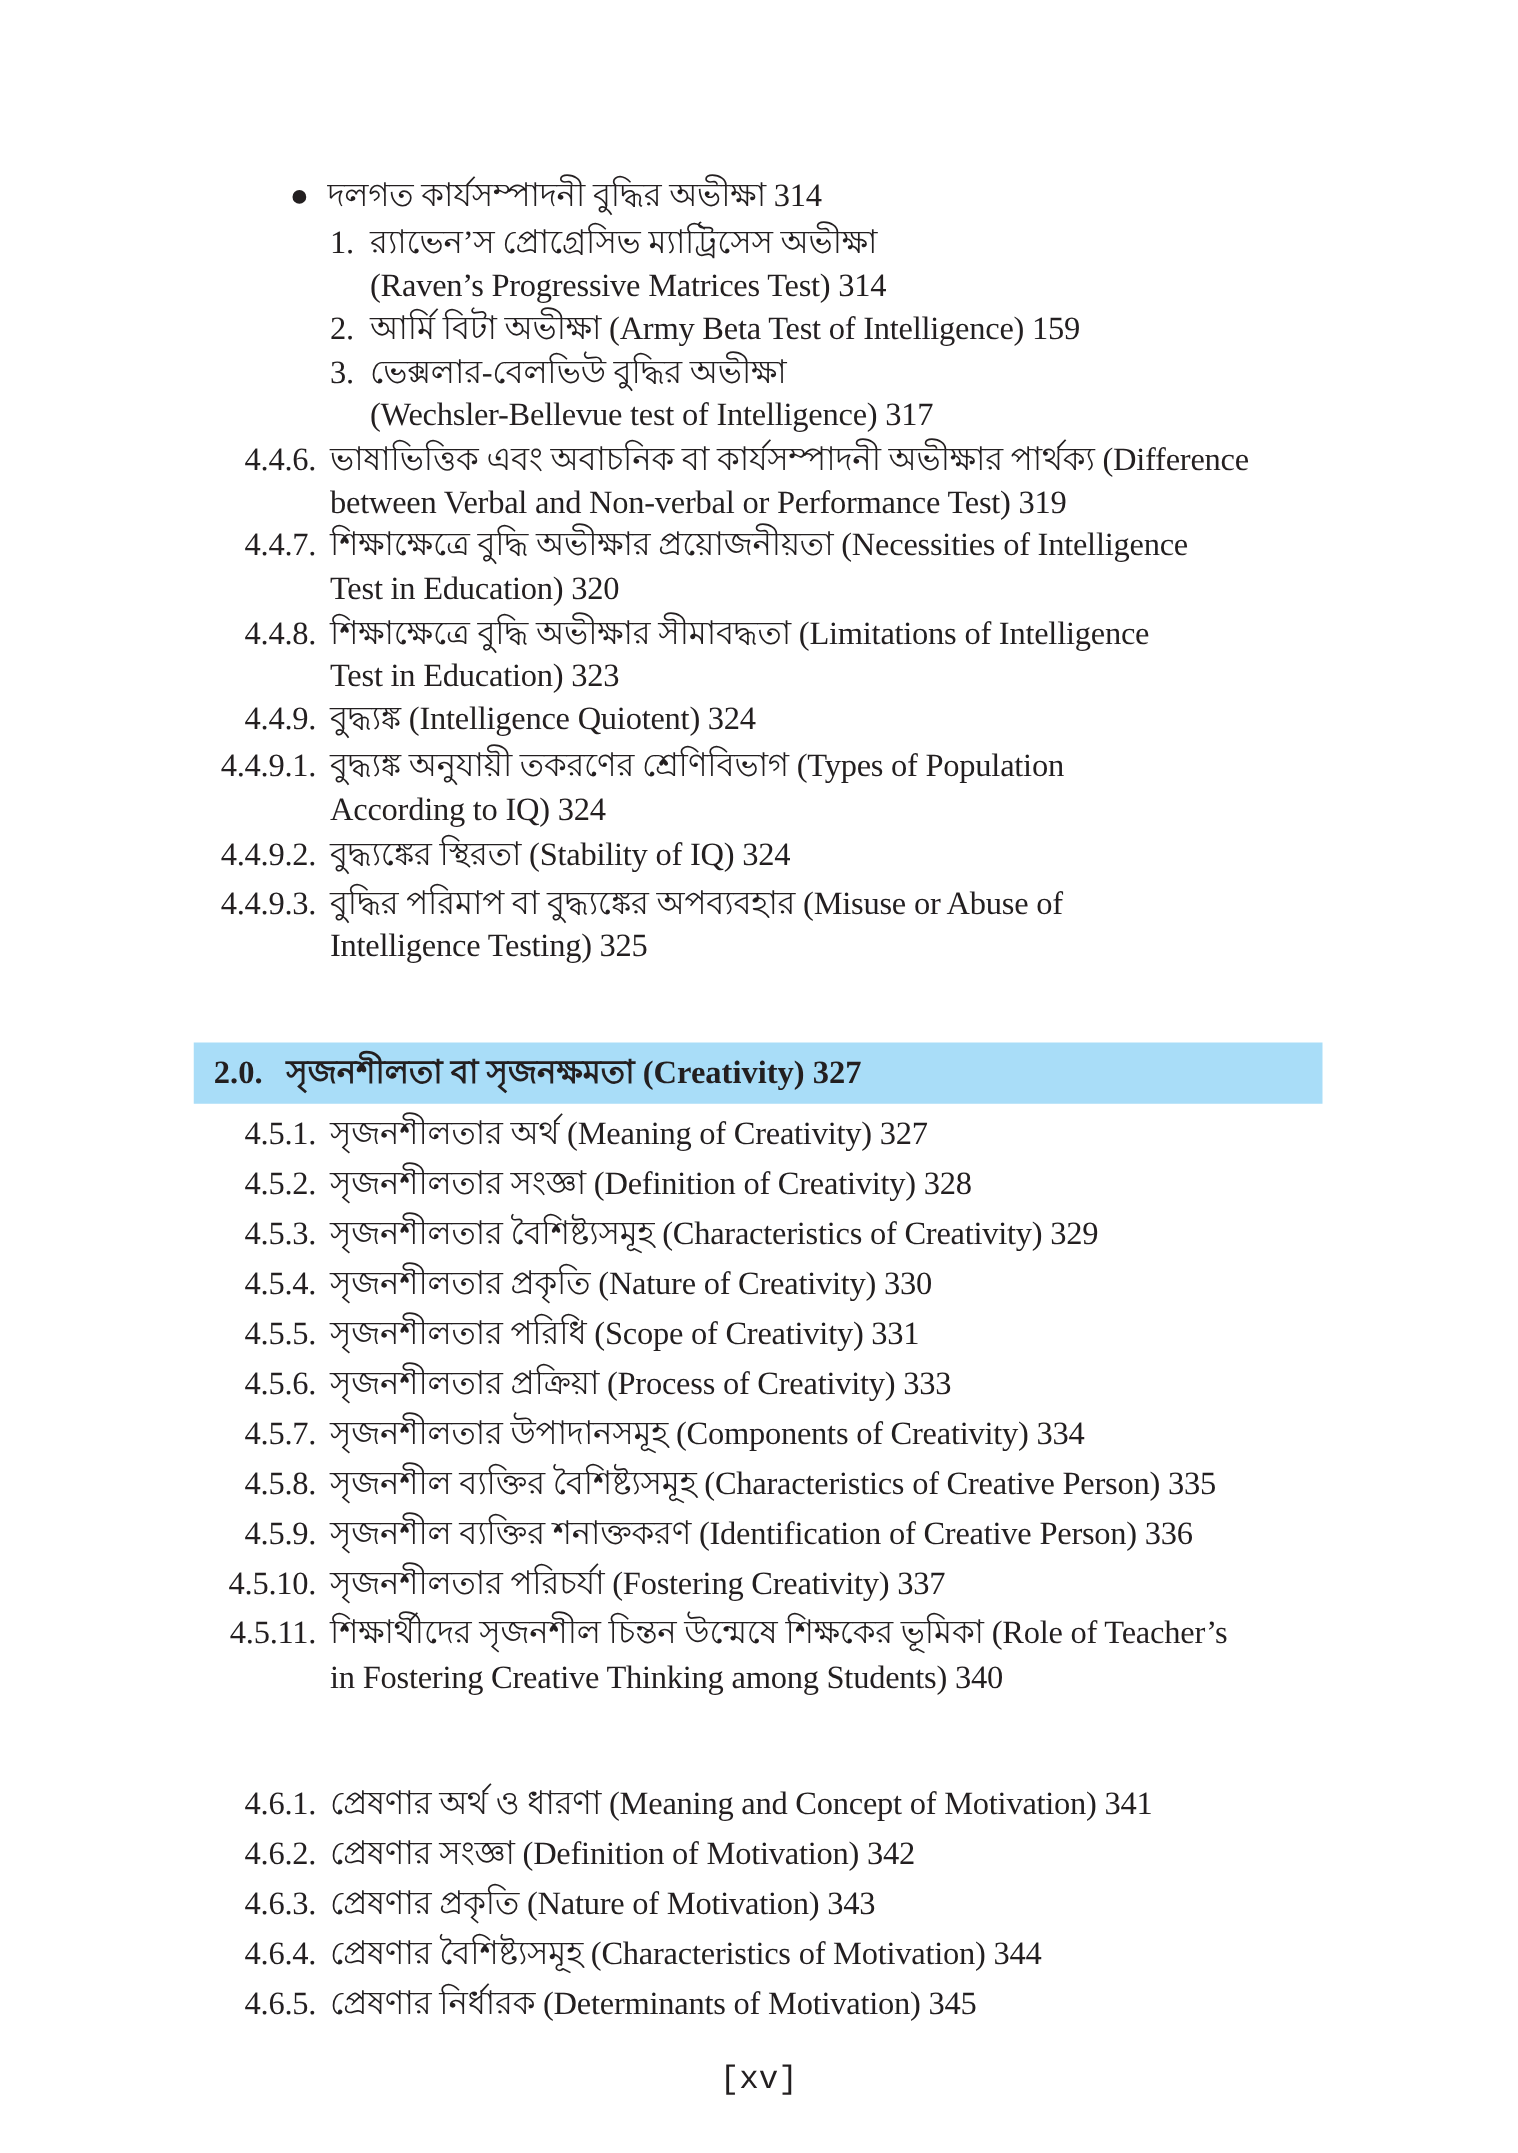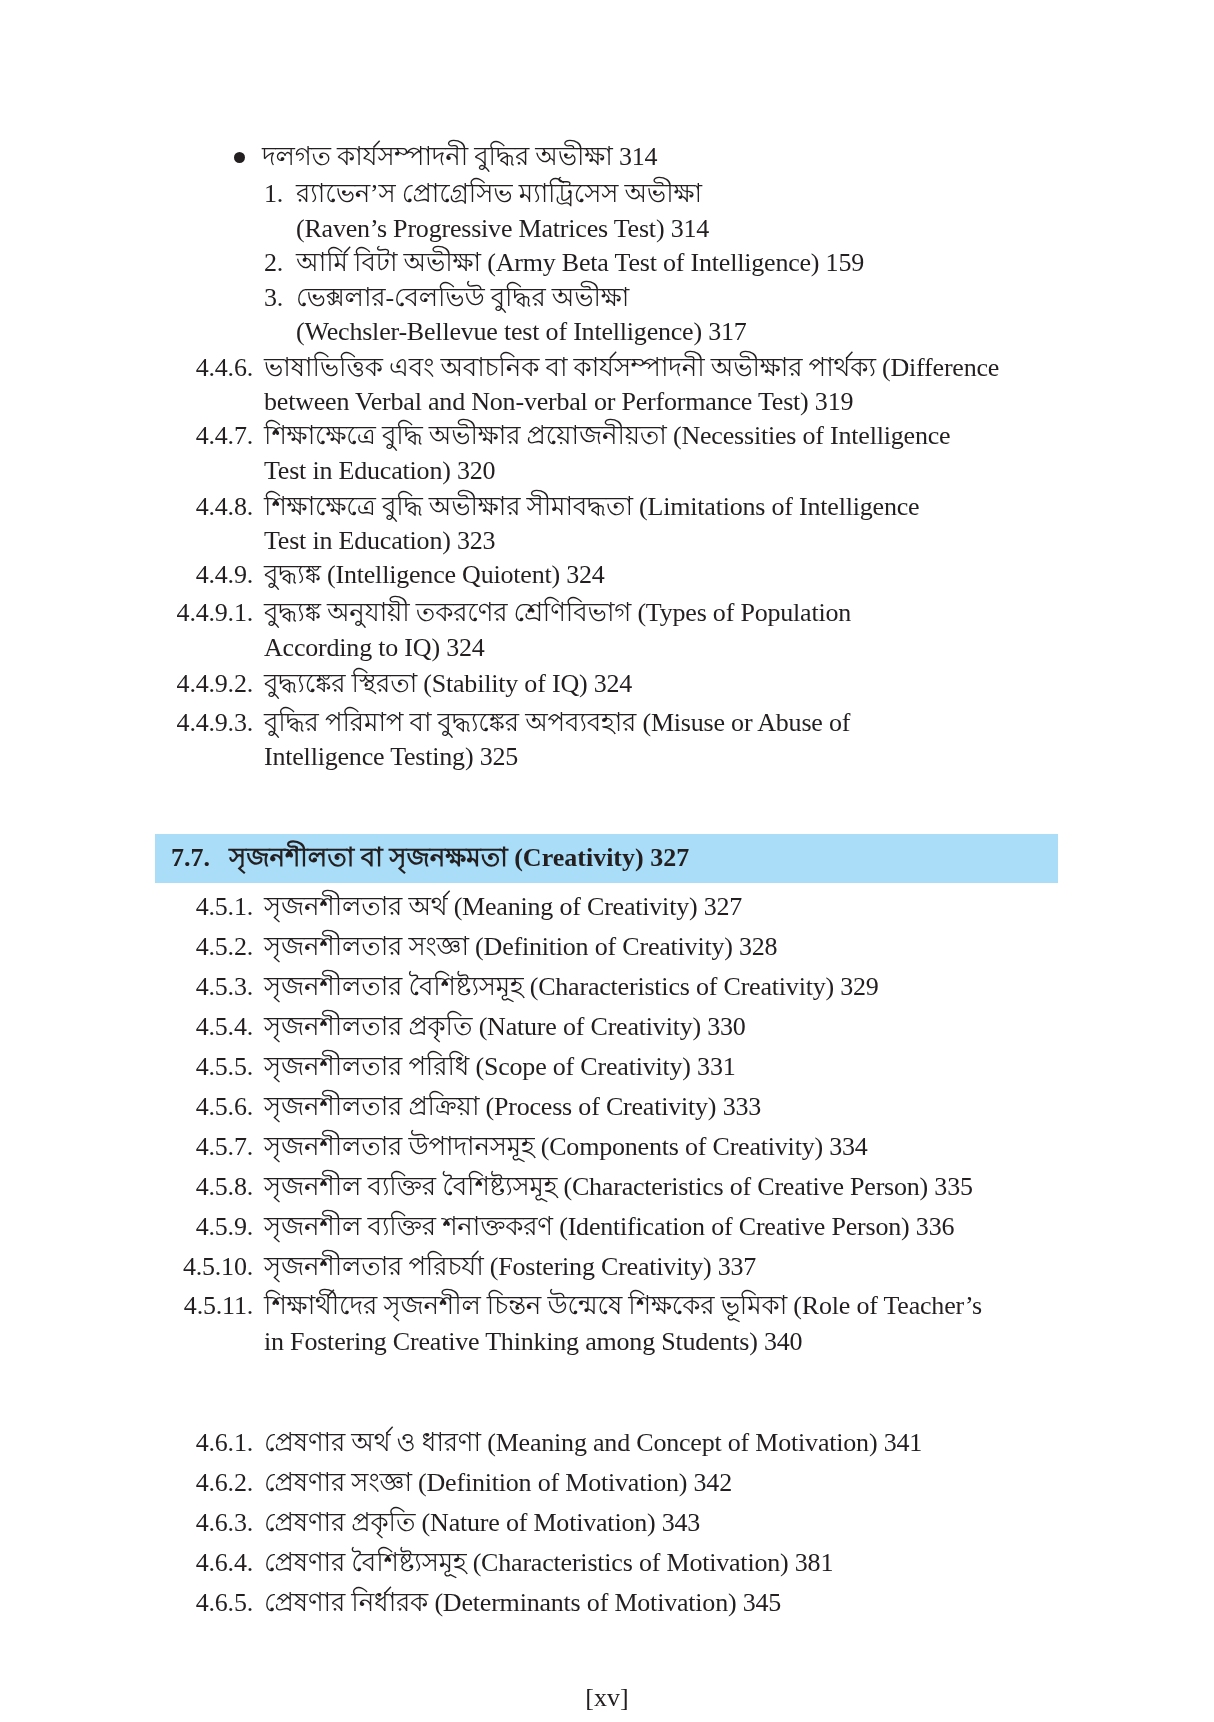--- a/index.html
+++ b/index.html
@@ -37,22 +37,22 @@
     position: absolute; left: 155px; width: 903px; height: 49px;
     background: #a9ddf8;
   }
   .band .band-text {
     position: absolute; left: 16px; top: 6px;
     font-size: 26px; line-height: 36px; font-weight: bold; white-space: nowrap;
   }
   .band .band-num { display: inline-block; width: 58px; }
 
   .footer {
-    position: absolute; top: 1682px; left: 0; width: 1214px; text-align: center;
-    font-size: 26px; line-height: 32px;
+    position: absolute; top: 1647px; left: 0; width: 1214px; text-align: center;
+    font-size: 26px; line-height: 32px; font-family: Liberation Mono, monospace;
   }
 </style>
 </head>
 <body>
 
 <div class="page">
 
   <div class="row bullet-row" style="top:139px;">
     <span class="dot"></span>
     <span class="txt nojust">দলগত কার্যসম্পাদনী বুদ্ধির অভীক্ষা 314</span>
@@ -121,21 +121,21 @@
 
   <div class="row" style="top:705px;">
     <span class="num">4.4.9.3.</span>
     <span class="txt">বুদ্ধির পরিমাপ বা বুদ্ধ্যঙ্কের অপব্যবহার (Misuse or Abuse of</span>
   </div>
   <div class="row" style="top:739px;">
     <span class="txt nojust">Intelligence Testing) 325</span>
   </div>
 
   <div class="band" style="top:834px;">
-    <span class="band-text"><span class="band-num">7.7.</span><span>সৃজনশীলতা বা সৃজনক্ষমতা (Creativity) 327</span></span>
+    <span class="band-text"><span class="band-num">2.0.</span><span>সৃজনশীলতা বা সৃজনক্ষমতা (Creativity) 327</span></span>
   </div>
 
   <div class="row" style="top:889px;">
     <span class="num">4.5.1.</span>
     <span class="txt nojust">সৃজনশীলতার অর্থ (Meaning of Creativity) 327</span>
   </div>
   <div class="row" style="top:929px;">
     <span class="num">4.5.2.</span>
     <span class="txt nojust">সৃজনশীলতার সংজ্ঞা (Definition of Creativity) 328</span>
   </div>
@@ -187,21 +187,21 @@
   <div class="row" style="top:1465px;">
     <span class="num">4.6.2.</span>
     <span class="txt nojust">প্রেষণার সংজ্ঞা (Definition of Motivation) 342</span>
   </div>
   <div class="row" style="top:1505px;">
     <span class="num">4.6.3.</span>
     <span class="txt nojust">প্রেষণার প্রকৃতি (Nature of Motivation) 343</span>
   </div>
   <div class="row" style="top:1545px;">
     <span class="num">4.6.4.</span>
-    <span class="txt nojust">প্রেষণার বৈশিষ্ট্যসমূহ (Characteristics of Motivation) 381</span>
+    <span class="txt nojust">প্রেষণার বৈশিষ্ট্যসমূহ (Characteristics of Motivation) 344</span>
   </div>
   <div class="row" style="top:1585px;">
     <span class="num">4.6.5.</span>
     <span class="txt nojust">প্রেষণার নির্ধারক (Determinants of Motivation) 345</span>
   </div>
 
   <div class="footer">[xv]</div>
 </div>
 
 </body></html>

